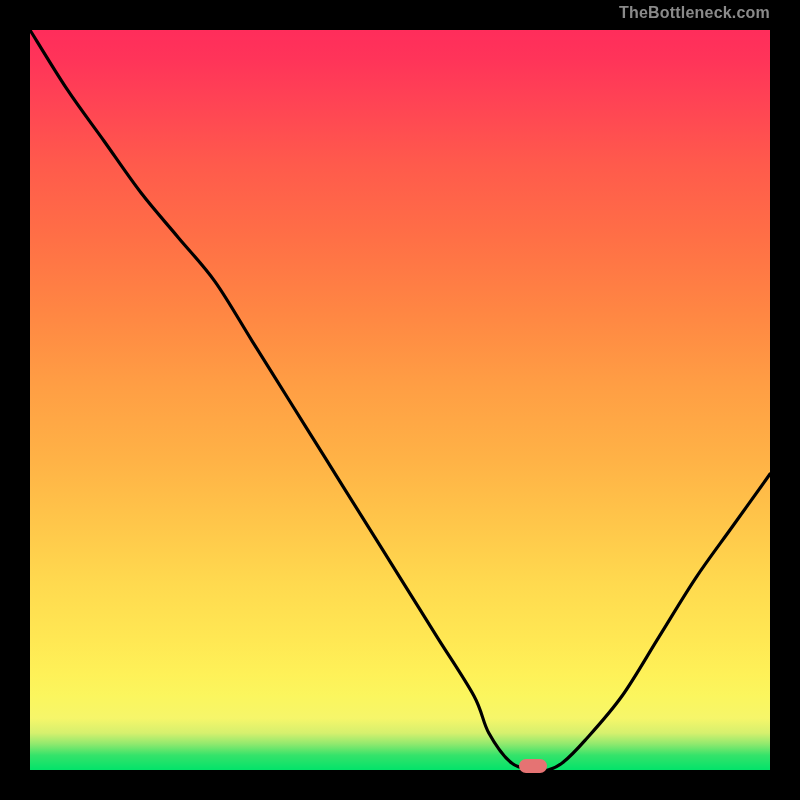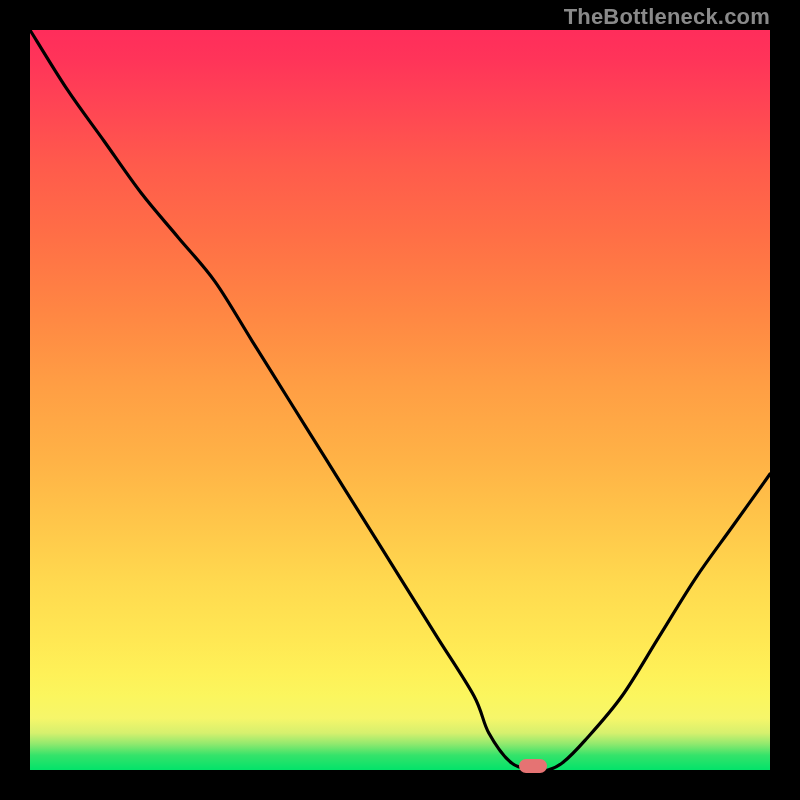--- a/index.html
+++ b/index.html
@@ -44,21 +44,21 @@
       #ff4454 90%,
       #ff3459 96%,
       #ff2d5b 100%
     );
   }
   .watermark {
     position: absolute;
     top: 4px;
     right: 30px;
     font-family: Arial, Helvetica, sans-serif;
-    font-size: 22px;
+    font-size: 16px;
     font-weight: 600;
     color: #8a8a8a;
     letter-spacing: 0.2px;
   }
   svg.curve {
     position: absolute;
     left: 0;
     top: 0;
     width: 740px;
     height: 740px;

